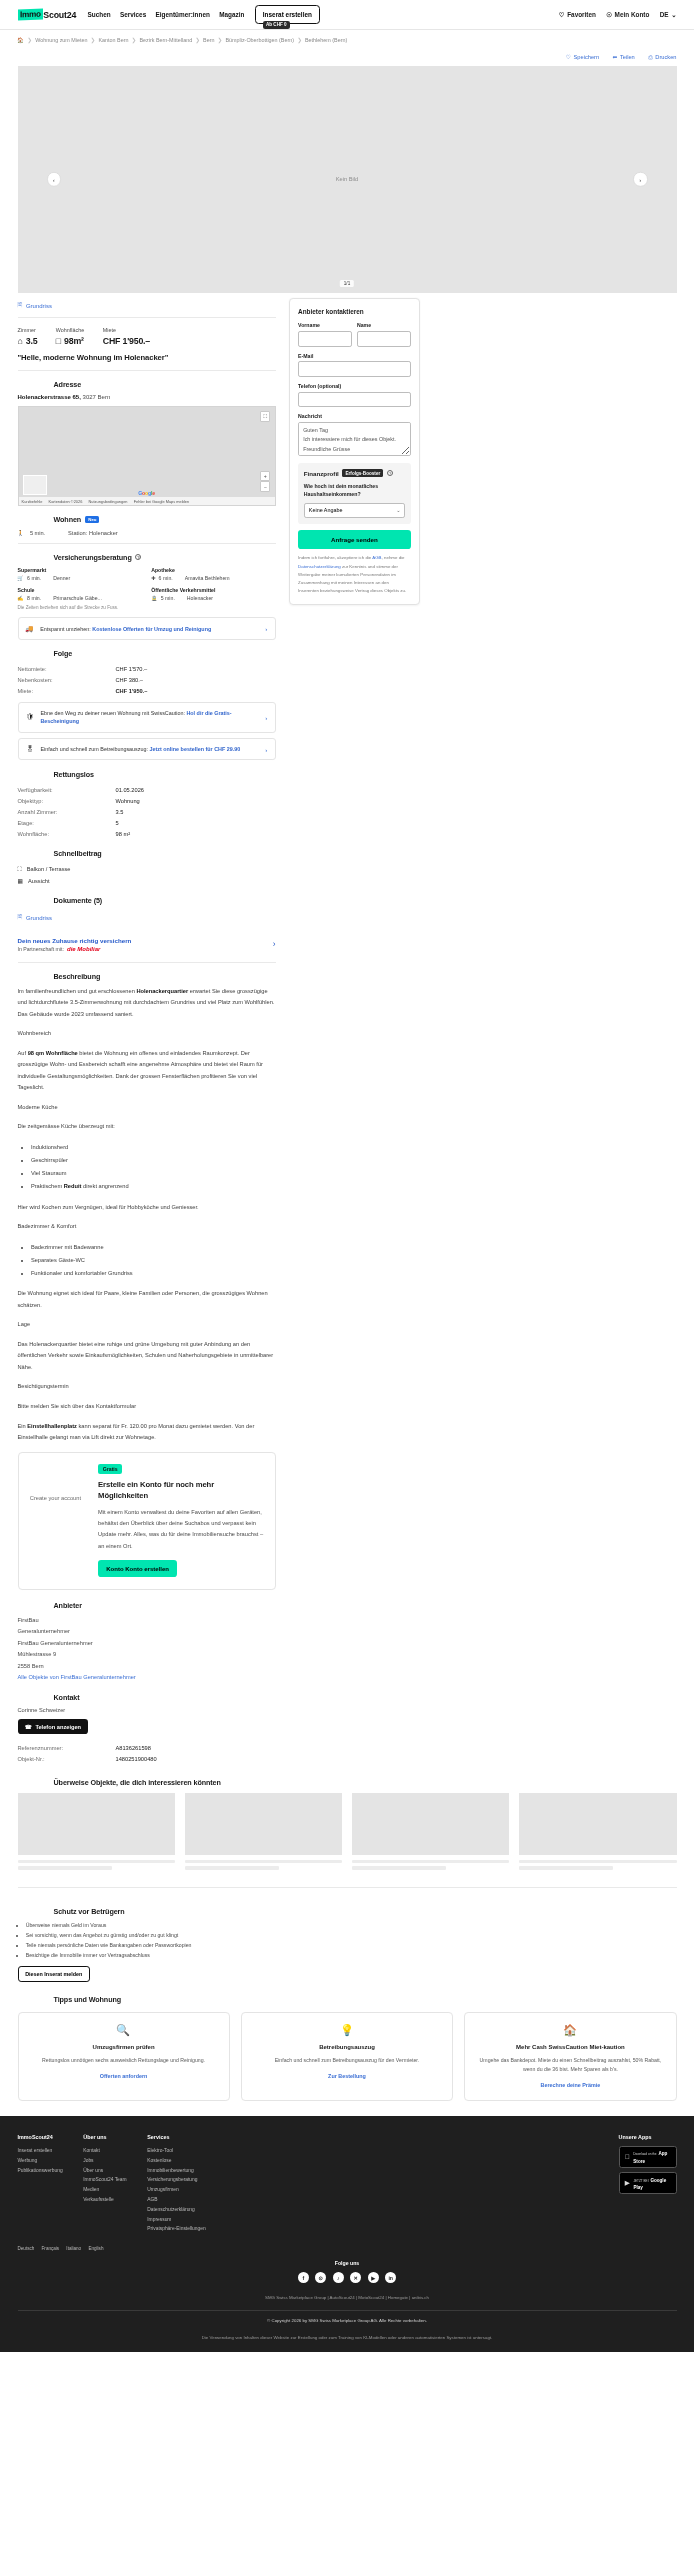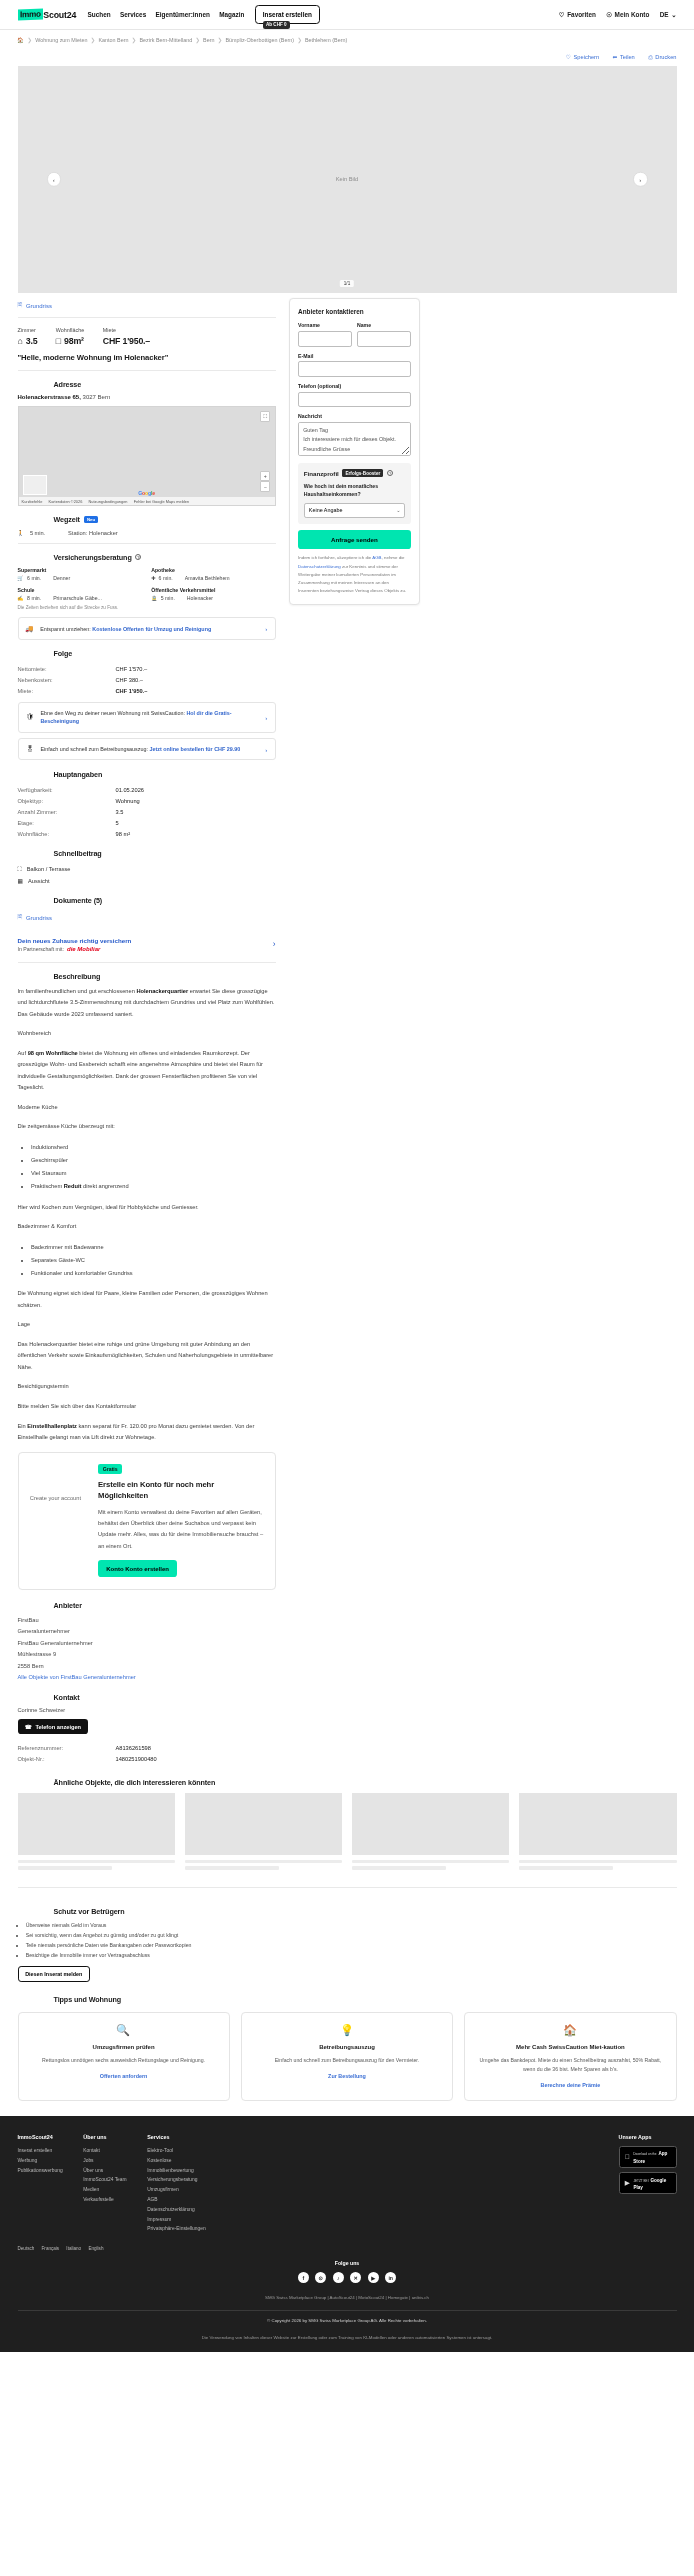--- a/index.html
+++ b/index.html
@@ -414,21 +414,21 @@
         </div>
         <div class="map-footer">
           <span>Kurzbefehle</span>
           <span>Kartendaten ©2026</span>
           <span>Nutzungsbedingungen</span>
           <span>Fehler bei Google Maps melden</span>
         </div>
       </div>
 
       <h2 class="sec" style="display:flex;align-items:center;gap:4.1px;">
-        <span>Wegzeit</span>
+        <span>Wohnen</span>
         <span class="badge-new">Neu</span>
       </h2>
       <div class="wegzeit-row">
         <span class="wz-icon">🚶</span>
         <span>5 min.</span>
         <span style="margin-left:17.5px">Station: Holenacker</span>
       </div>
       <div class="rule"></div>
 
       <h2 class="sec" style="display:flex;align-items:center;gap:3.6px;">
@@ -502,21 +502,21 @@
         <span class="chev">›</span>
       </div>
       <div class="promo">
         <span>🎖</span>
         <span class="txt">
           <span>Einfach und schnell zum Betreibungsauszug: </span><a>Jetzt online bestellen für CHF 29.90</a>
         </span>
         <span class="chev">›</span>
       </div>
 
-      <h2 class="sec">Hauptangaben</h2>
+      <h2 class="sec">Rettungslos</h2>
       <div class="kv">
         <span class="k">Verfügbarkeit:</span>
         <span class="v">01.05.2026</span>
       </div>
       <div class="kv">
         <span class="k">Objekttyp:</span>
         <span class="v">Wohnung</span>
       </div>
       <div class="kv">
         <span class="k">Anzahl Zimmer:</span>
@@ -686,21 +686,21 @@
 
         <button class="send-btn">Anfrage senden</button>
 
         <div class="legal">
           <span>Indem ich fortfahre, akzeptiere ich die </span><a>AGB</a><span>, nehme die </span><a>Datenschutzerklärung</a><span> zur Kenntnis und stimme der Weitergabe meiner kumulierten Personendaten im Zusammenhang mit meinen Interessen an den Inserenten beziehungsweise Vertrag dieses Objekts zu.</span>
         </div>
       </div>
     </div>
   </div>
 
-  <h2 class="sec" style="margin-top:13.4px">Ähnliche Objekte, die dich interessieren könnten</h2>
+  <h2 class="sec" style="margin-top:13.4px">Überweise Objekte, die dich interessieren könnten</h2>
   <div class="similar-grid">
     <div class="sim-card">
       <div class="sim-img"></div>
       <div class="sim-line"></div>
       <div class="sim-line s"></div>
     </div>
     <div class="sim-card">
       <div class="sim-img"></div>
       <div class="sim-line"></div>
       <div class="sim-line s"></div>

